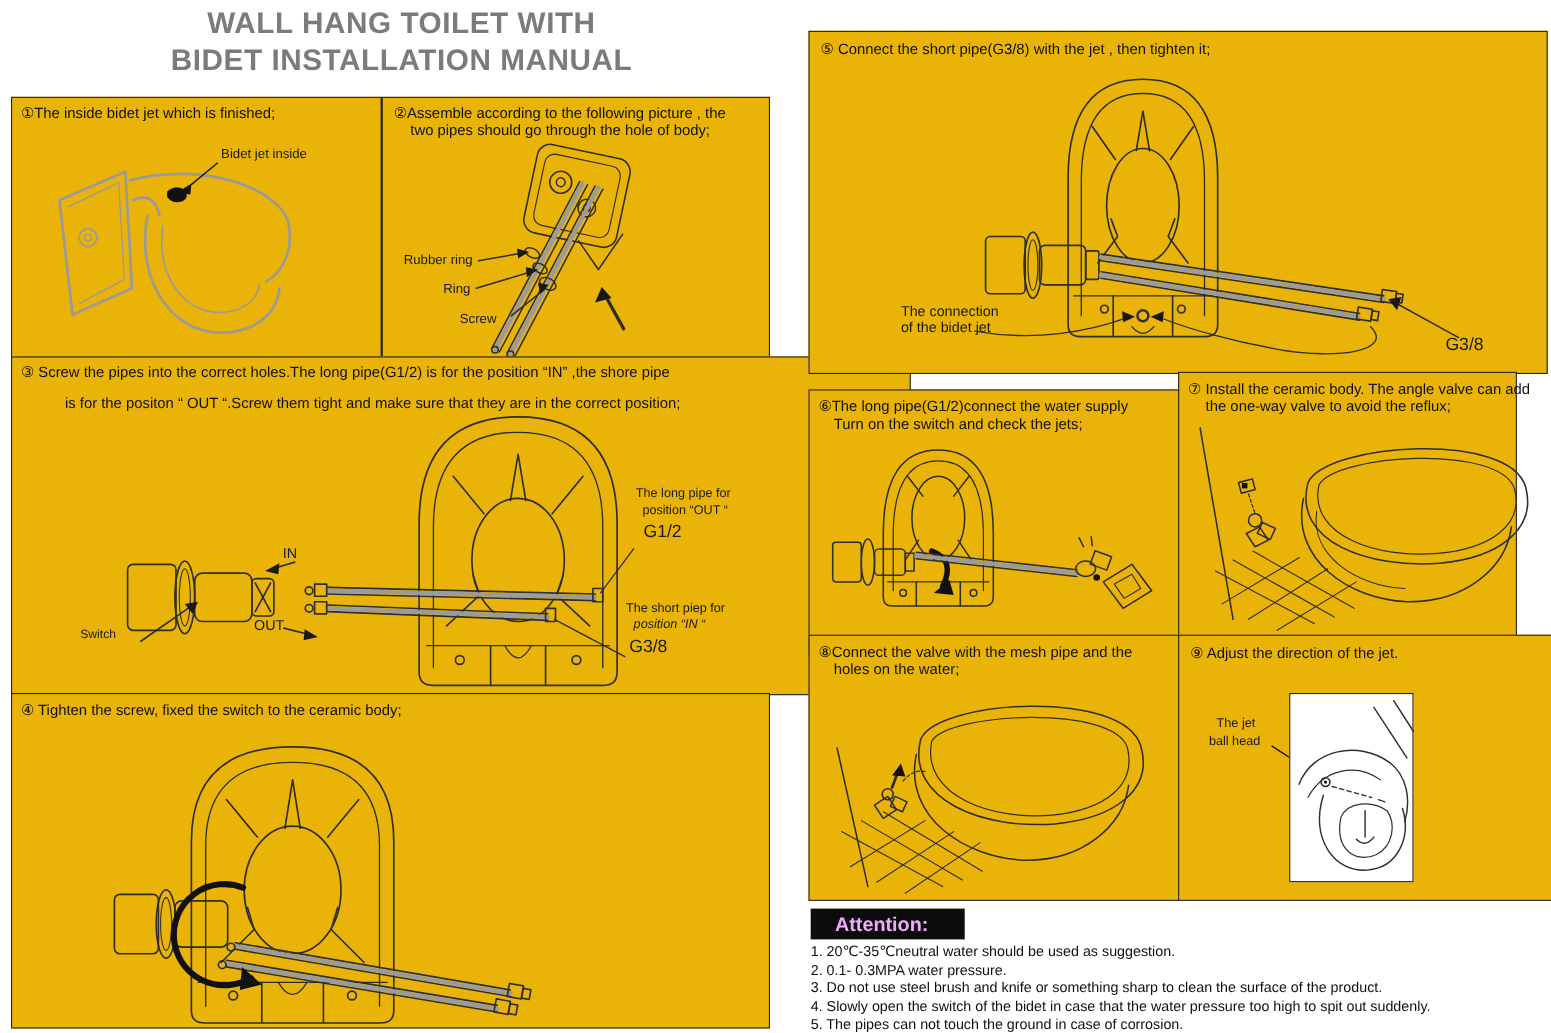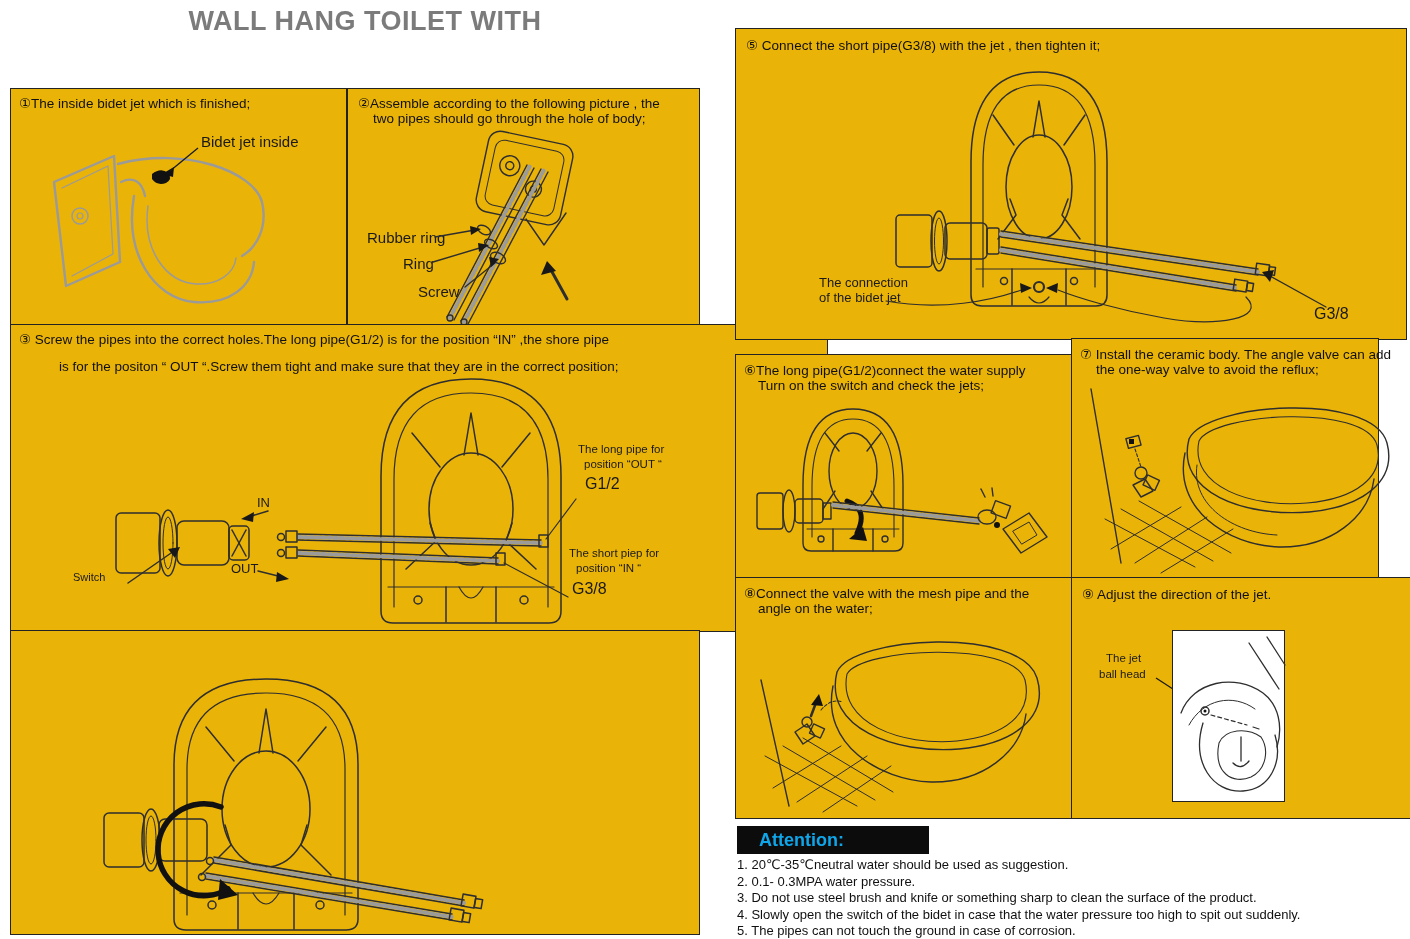--- a/index.html
+++ b/index.html
@@ -2,39 +2,40 @@
 <html><head>
 <meta charset="utf-8">
 <style>
   html,body{margin:0;padding:0;background:#fff;}
   .canvas{position:relative;width:1410px;height:939px;background:#fff;overflow:hidden;
           font-family:"Liberation Sans","DejaVu Sans",sans-serif;color:#111;}
   .title{position:absolute;left:15px;top:4px;width:700px;text-align:center;
          font-size:27px;line-height:34px;font-weight:bold;color:#7b7b7b;letter-spacing:.5px;}
   .box{position:absolute;border:1.6px solid #232323;box-sizing:border-box;background:#eab308;}
   .hd{position:absolute;font-size:13.5px;white-space:nowrap;color:#101010;}
-  .lbl{position:absolute;font-size:15px;white-space:nowrap;color:#1a1a1a;}
+  .lbl{position:absolute;font-size:12px;white-space:nowrap;color:#1a1a1a;}
   .lbl.sm{font-size:11.5px;}
   .lbl.md{font-size:13px;}
   .lbl.big{font-size:16px;}
   .lbl.switch{font-size:11px;}
   .vdiv{position:absolute;top:0;bottom:0;width:1.6px;background:#232323;}
   svg.draw{position:absolute;overflow:visible;}
-  .att-title{position:absolute;left:737px;top:826px;width:192px;height:28px;background:#0c0c0c;
-             color:#0ea5e9;font-weight:bold;font-size:18px;line-height:28px;padding-left:22px;box-sizing:border-box;}
+  .att-title{position:absolute;left:737px;top:826px;width:140px;height:28px;background:#0c0c0c;
+             color:#f0abfc;font-weight:bold;font-size:18px;line-height:28px;padding-left:22px;box-sizing:border-box;}
   .att-notes{position:absolute;left:737px;top:857px;width:680px;font-size:13px;line-height:16.6px;color:#101010;}
   .inner-rect{position:absolute;border:1.6px solid #232323;box-sizing:border-box;background:#fff;}
 </style>
 </head>
 <body>
 
 <div class="canvas">
 
   <div class="title">
     <div>WALL HANG TOILET WITH</div>
+    <div>BIDET INSTALLATION MANUAL</div>
   </div>
 
   <div class="box" style="left:10px;top:88px;width:690px;height:238px;">
     <div class="vdiv" style="left:335px;"></div>
 
     <div class="hd" style="left:8px;top:6px;">①The inside bidet jet which is finished;</div>
     <span class="lbl" style="left:190px;top:44px;">Bidet jet inside</span>
     <svg class="draw" style="left:15px;top:55px;" width="320" height="178" viewBox="0 0 320 178">
       <g fill="none" stroke="#9a9a9a" stroke-width="2.4" stroke-linecap="round" stroke-linejoin="round">
         <polygon points="28,38 88,12 94,118 40,142"></polygon>
@@ -97,21 +98,21 @@
   <div class="box" style="left:10px;top:324px;width:818px;height:308px;">
     <div class="hd" style="left:8px;top:6px;">③ Screw the pipes into the correct holes.The long pipe(G1/2) is for the position  “IN”  ,the shore pipe</div>
     <div class="hd" style="left:24px;top:34px;margin-left:24px;">is for the positon “  OUT  “.Screw them tight and make sure that they are in the correct position;</div>
     <span class="lbl md" style="left:246px;top:170px;">IN</span>
     <span class="lbl md" style="left:220px;top:236px;text-align:right;">OUT</span>
     <span class="lbl switch" style="left:62px;top:246px;">Switch</span>
     <span class="lbl sm" style="left:567px;top:118px;">The long pipe for</span>
     <span class="lbl sm" style="left:573px;top:133px;">position  “OUT “</span>
     <span class="lbl big" style="left:574px;top:150px;">G1/2</span>
     <span class="lbl sm" style="left:558px;top:222px;">The short piep for</span>
-    <span class="lbl sm" style="left:565px;top:237px;">position  “IN “</span>
+    <span class="lbl sm" style="left:565px;top:237px;font-style:italic;">position  “IN “</span>
     <span class="lbl big" style="left:561px;top:255px;">G3/8</span>
     <svg class="draw" style="left:5px;top:46px;" width="678" height="258" viewBox="0 0 678 258">
       <g fill="none" stroke="#2e2e2e" stroke-width="1.5" stroke-linecap="round" stroke-linejoin="round">
         <path d="M365 240 L365 105 Q365 8 455 8 Q545 8 545 105 L545 240 Q545 252 533 252 L377 252 Q365 252 365 240 Z"></path>
         <path d="M378 236 L378 108 Q378 22 455 22 Q532 22 532 108 L532 236" stroke-width="1.2"></path>
         <ellipse cx="455" cy="138" rx="42" ry="56"></ellipse>
         <polyline points="390,198 420,170 414,152"></polyline>
         <polyline points="520,198 490,170 496,152"></polyline>
         <line x1="396" y1="62" x2="424" y2="96"></line>
         <line x1="514" y1="62" x2="486" y2="96"></line>
@@ -149,20 +150,21 @@
       </g>
       <g fill="#181818" stroke="none">
         <polygon points="225,148 238,141 237,151"></polygon>
         <polygon points="273,208 261,201 260,211"></polygon>
         <polygon points="164,176 152,178 159,187"></polygon>
       </g>
     </svg>
   </div>
 
   <div class="box" style="left:10px;top:630px;width:690px;height:305px;">
+    <div class="hd" style="left:8px;top:7px;">④ Tighten the screw, fixed the switch to the ceramic body;</div>
     <svg class="draw" style="left:5px;top:26px;" width="678" height="276" viewBox="0 0 678 276">
       <g fill="none" stroke="#2e2e2e" stroke-width="1.5" stroke-linecap="round" stroke-linejoin="round">
         <path d="M158 262 L158 108 Q158 22 250 22 Q342 22 342 108 L342 262 Q342 273 330 273 L170 273 Q158 273 158 262 Z"></path>
         <path d="M171 258 L171 112 Q171 36 250 36 Q329 36 329 112 L329 258" stroke-width="1.2"></path>
         <ellipse cx="250" cy="152" rx="44" ry="58"></ellipse>
         <polyline points="185,218 215,188 209,168"></polyline>
         <polyline points="315,218 285,188 291,168"></polyline>
         <line x1="190" y1="70" x2="218" y2="104"></line>
         <line x1="310" y1="70" x2="282" y2="104"></line>
         <polyline points="243,96 250,52 257,96"></polyline>
@@ -307,21 +309,21 @@
           <line x1="58" y1="182" x2="130" y2="136"></line>
           <line x1="84" y1="192" x2="156" y2="148"></line>
         </g>
       </g>
       <rect x="52" y="58" width="5" height="5" fill="#111"></rect>
     </svg>
   </div>
 
   <div class="box" style="left:735px;top:577px;width:338px;height:242px;">
     <div class="hd" style="left:8px;top:7px;">⑧Connect the valve with the mesh pipe and the</div>
-    <div class="hd" style="left:22px;top:23px;">angle on the  water;</div>
+    <div class="hd" style="left:22px;top:23px;">holes on the  water;</div>
     <svg class="draw" style="left:5px;top:42px;" width="327" height="196" viewBox="0 0 327 196">
       <g fill="none" stroke="#2e2e2e" stroke-width="1.4" stroke-linecap="round" stroke-linejoin="round">
         <line x1="20" y1="60" x2="48" y2="186"></line>
         <path d="M96 52 C112 16 280 6 296 58 C308 98 272 124 218 129 C154 134 82 108 96 52 Z"></path>
         <path d="M106 54 C120 28 272 20 284 60 C292 94 264 116 216 121 C162 126 96 104 106 54 Z" stroke-width="1.1"></path>
         <path d="M92 66 C80 124 138 160 190 162 C242 163 280 132 285 94"></path>
         <circle cx="66" cy="102" r="5"></circle>
         <rect x="70" y="106" width="12" height="10" transform="rotate(25 76 111)"></rect>
         <polygon points="54,112 66,104 74,116 62,124"></polygon>
         <line x1="70" y1="96" x2="76" y2="80" stroke-width="2.5"></line>

